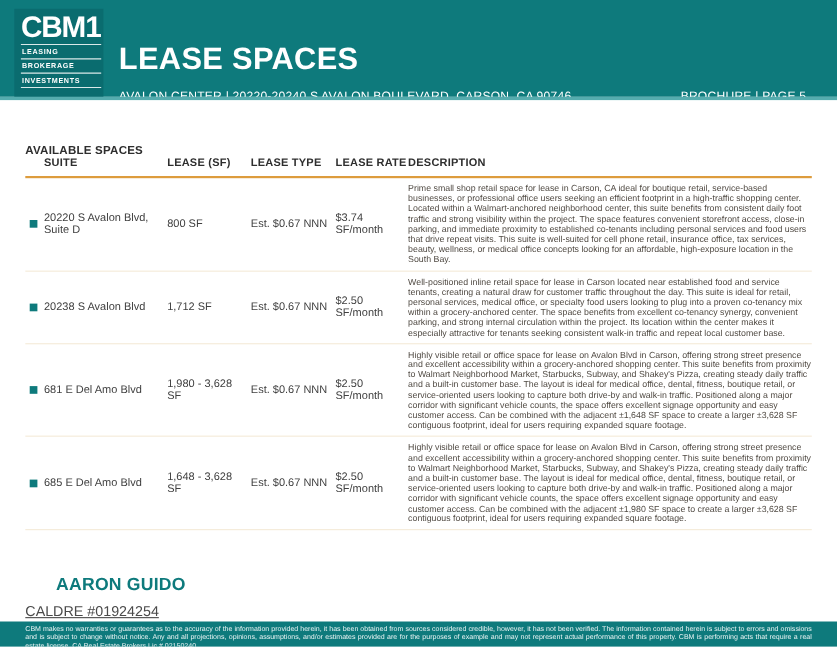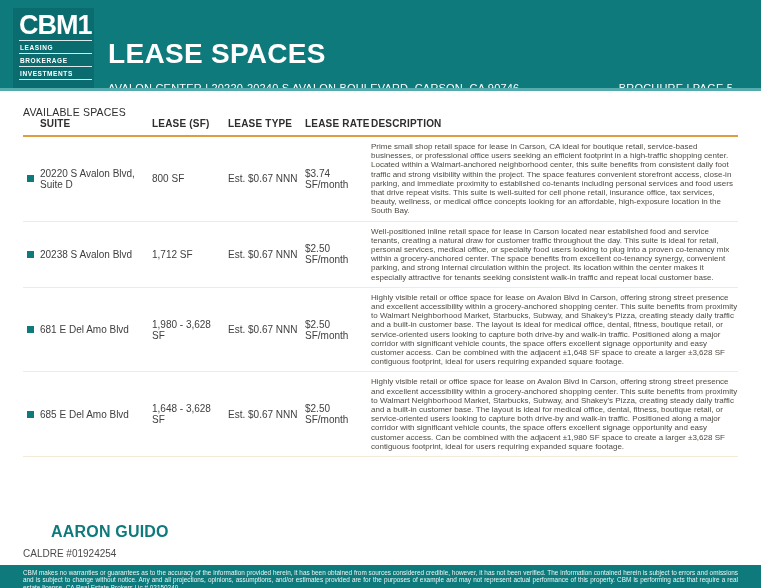--- a/index.html
+++ b/index.html
@@ -23,32 +23,32 @@
   .logo-word{font-size:27px;font-weight:bold;letter-spacing:-1px;line-height:30px;text-align:left;}
   .logo-items{border-bottom:1px solid rgba(255,255,255,.85);}
   .logo-item{border-top:1px solid rgba(255,255,255,.85);font-size:6.5px;font-weight:bold;letter-spacing:.6px;padding:2.5px 0 2.5px 1px;}
   .title-block{position:absolute;top:42px;left:108px;color:#fff;}
   .page-title{font-size:28px;font-weight:bold;letter-spacing:.3px;line-height:24px;}
   .page-subtitle{font-size:11px;margin-top:16px;letter-spacing:.2px;}
   .brochure-label{position:absolute;top:82px;right:28px;color:#fff;font-size:11px;letter-spacing:.2px;text-align:center;}
 
   
   .content{position:absolute;top:106px;left:23px;width:715px;}
-  .section-title{font-size:10.5px;font-weight:normal;color:var(--text-dark);letter-spacing:.2px;}
+  .section-title{font-size:10.5px;font-weight:bold;color:var(--text-dark);letter-spacing:.2px;margin-top:25px;}
   .thead{display:grid;grid-template-columns:17px 112px 76px 77px 66px 1fr;padding-bottom:6px;border-bottom:2px solid var(--accent-orange);}
   .th{font-size:10px;font-weight:bold;color:var(--text-dark);letter-spacing:.2px;}
   .trow{display:grid;grid-template-columns:17px 112px 76px 77px 66px 1fr;align-items:center;padding:3px 0;border-bottom:1px solid var(--row-divider);}
   .cell{font-size:10px;color:var(--text-value);padding-right:6px;}
   .bullet{display:block;width:7px;height:7px;margin-left:4px;background:var(--teal);}
   .desc{align-self:start;font-size:8px;line-height:9.2px;color:var(--text-desc);padding:2px 0 2px 0;}
 
   
   .contact{position:absolute;left:23px;top:523px;}
   .contact-name{font-size:16px;font-weight:bold;color:var(--teal);letter-spacing:.2px;margin-left:28px;}
-  .contact-license{font-size:10px;color:#4a4a4a;margin-top:7px;}
+  .contact-license{font-size:13px;color:#4a4a4a;margin-top:7px;text-decoration:underline;}
   .contact-phone{font-size:11px;color:#3c3c3c;margin-top:14px;}
   .contact-email{font-size:9.5px;color:#3c3c3c;margin-top:2px;}
   .disclaimer-bar{position:absolute;left:0;top:565px;width:761px;height:23px;background:var(--teal);}
   .disclaimer-text{padding:3.5px 23px 0 23px;color:#eaf4f4;font-size:6.4px;line-height:7.6px;text-align:justify;}
 </style>
 </head>
 <body>
 
 <div class="page">
 

